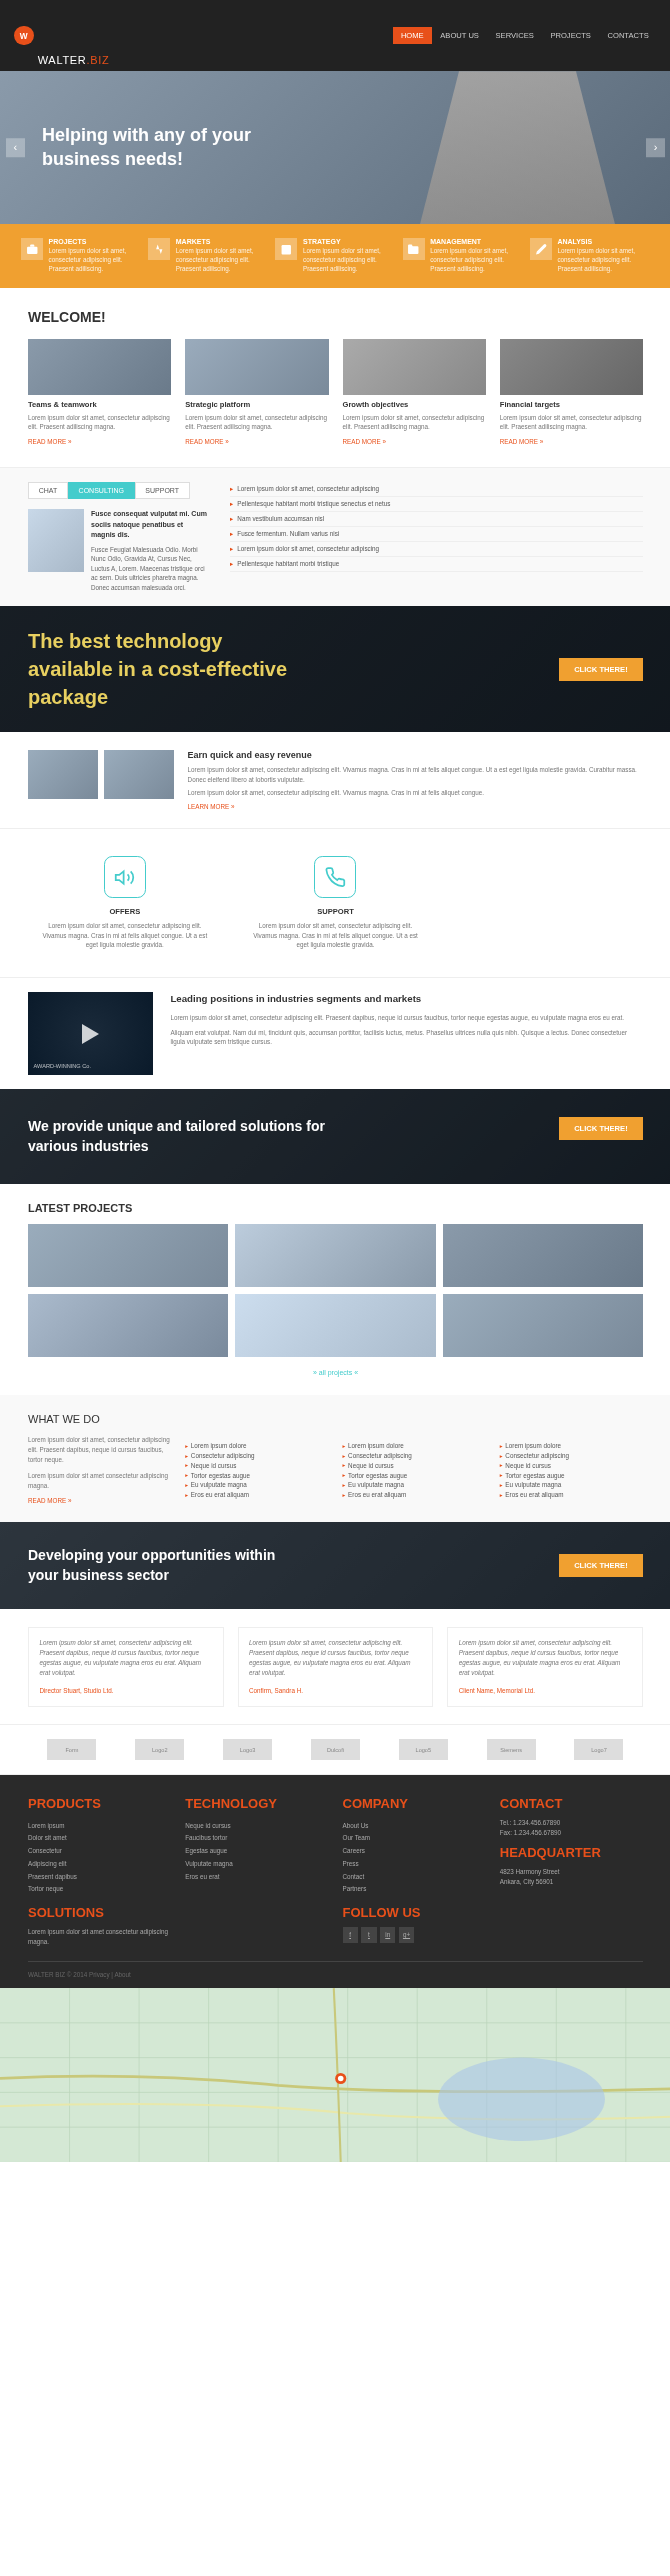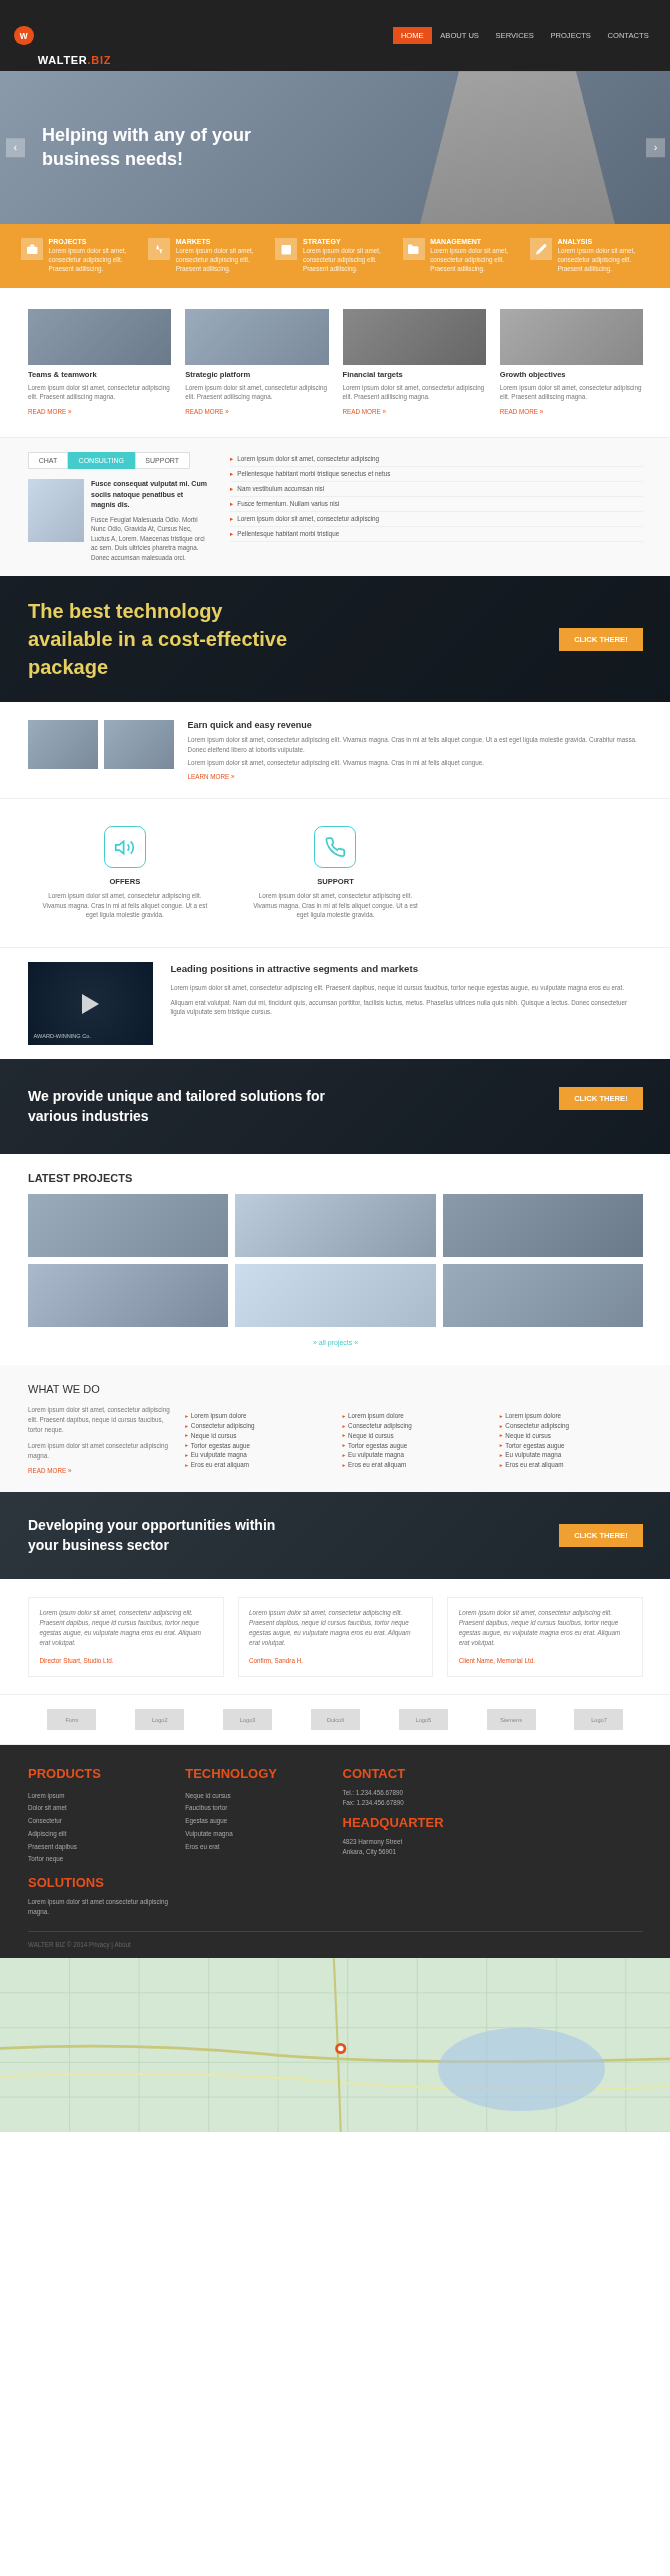--- a/index.html
+++ b/index.html
@@ -2,21 +2,21 @@
 <html style="font-size:11px"><head>
   <meta charset="utf-8">
   <style>
     * { margin: 0; padding: 0; box-sizing: border-box; }
     body { font-family: Arial, sans-serif; font-size: 8.3px; color: #555; background: #fff; width: 671px; }
 
     
     .header { background: #222; display: flex; align-items: center; justify-content: space-between; padding: 5.6px 14px; }
     .logo { display: flex; align-items: center; gap: 4.2px; }
     .logo-icon { width: 19.5px; height: 19.5px; background: #e8501a; border-radius: 50%; display: flex; align-items: center; justify-content: center; color: #fff; font-weight: bold; font-size: 8.3px; }
-    .logo-text { color: #fff; font-size: 11px; font-weight: bold; letter-spacing: 0.7px; margin-top: 48px; }
+    .logo-text { color: #fff; font-size: 11px; font-weight: normal; letter-spacing: 0.7px; margin-top: 48px; }
     .logo-text span { color: #e8501a; }
     nav { display: flex; gap: 0; }
     nav a { color: #ccc; text-decoration: none; padding: 4.2px 8.3px; font-size: 7.6px; text-transform: uppercase; }
     nav a.active { background: #e8501a; color: #fff; }
 
     
     .hero { position: relative; background: linear-gradient(rgba(0,0,0,0.35), rgba(0,0,0,0.35)), #7a8a99; height: 153px; display: flex; align-items: center; overflow: hidden; }
     .hero-bg { position: absolute; inset: 0; background: linear-gradient(135deg, #8a9aaa 0%, #5a6a7a 100%); }
     .hero-content { position: relative; z-index: 2; padding: 0 42px; }
     .hero-content h1 { color: #fff; font-size: 18px; font-weight: bold; line-height: 1.3; max-width: 243px; }
@@ -249,42 +249,43 @@
       <div class="feature-text">
         <h4>ANALYSIS</h4>
         <p>Lorem ipsum dolor sit amet, consectetur adipiscing elit. Praesent adiliscing.</p>
       </div>
     </div>
   </div>
 </section>
 
 <section>
   <div class="welcome">
+    <h2>WELCOME!</h2>
     <div class="welcome-grid">
       <div class="welcome-card">
         <div class="img-box img-box-team"></div>
         <h4>Teams &amp; teamwork</h4>
         <p>Lorem ipsum dolor sit amet, consectetur adipiscing elit. Praesent adiliscing magna.</p>
         <a href="#" class="read-more">READ MORE »</a>
       </div>
       <div class="welcome-card">
         <div class="img-box img-box-strategic"></div>
         <h4>Strategic platform</h4>
         <p>Lorem ipsum dolor sit amet, consectetur adipiscing elit. Praesent adiliscing magna.</p>
         <a href="#" class="read-more">READ MORE »</a>
       </div>
       <div class="welcome-card">
+        <div class="img-box img-box-growth"></div>
+        <h4>Growth objectives</h4>
+        <p>Lorem ipsum dolor sit amet, consectetur adipiscing elit. Praesent adiliscing magna.</p>
+        <a href="#" class="read-more">READ MORE »</a>
+      </div>
+      <div class="welcome-card">
         <div class="img-box img-box-financial"></div>
         <h4>Financial targets</h4>
-        <p>Lorem ipsum dolor sit amet, consectetur adipiscing elit. Praesent adiliscing magna.</p>
-        <a href="#" class="read-more">READ MORE »</a>
-      </div>
-      <div class="welcome-card">
-        <div class="img-box img-box-growth"></div>
-        <h4>Growth objectives</h4>
         <p>Lorem ipsum dolor sit amet, consectetur adipiscing elit. Praesent adiliscing magna.</p>
         <a href="#" class="read-more">READ MORE »</a>
       </div>
     </div>
   </div>
 </section>
 
 <div class="section-divider"></div>
 
 <section>
@@ -372,21 +373,21 @@
 
 <div class="section-divider"></div>
 
 <section>
   <div class="video-section">
     <div class="video-thumb">
       <div class="play-btn"></div>
       <span class="video-label">AWARD-WINNING Co.</span>
     </div>
     <div class="video-text">
-      <h3>Leading positions in attractive segments and markets</h3>
+      <h3>Leading positions in industries segments and markets</h3>
       <p>Lorem ipsum dolor sit amet, consectetur adipiscing elit. Praesent dapibus, neque id cursus faucibus, tortor neque egestas augue, eu vulputate magna eros eu erat.</p>
       <p style="margin-top:5.6px;">Aliquam erat volutpat. Nam dui mi, tincidunt quis, accumsan porttitor, facilisis luctus, metus. Phasellus ultrices nulla quis nibh. Quisque a lectus. Donec consectetuer ligula vulputate sem tristique cursus.</p>
     </div>
   </div>
 </section>
 
 <section>
   <div class="industries-banner">
     <div class="industries-text">
       <span>We provide </span><strong>unique and tailored</strong><span> solutions for various industries</span>
@@ -517,20 +518,38 @@
         <h4>Technology</h4>
         <ul>
           <li><a href="#">Neque id cursus</a></li>
           <li><a href="#">Faucibus tortor</a></li>
           <li><a href="#">Egestas augue</a></li>
           <li><a href="#">Vulputate magna</a></li>
           <li><a href="#">Eros eu erat</a></li>
         </ul>
       </div>
 
+      <div class="footer-col">
+        <h4>Company</h4>
+        <ul>
+          <li><a href="#">About Us</a></li>
+          <li><a href="#">Our Team</a></li>
+          <li><a href="#">Careers</a></li>
+          <li><a href="#">Press</a></li>
+          <li><a href="#">Contact</a></li>
+          <li><a href="#">Partners</a></li>
+        </ul>
+        <h4 style="margin-top:10.4px;">Follow us</h4>
+        <div class="social-links">
+          <a href="#" class="social-link">f</a>
+          <a href="#" class="social-link">t</a>
+          <a href="#" class="social-link">in</a>
+          <a href="#" class="social-link">g+</a>
+        </div>
+      </div>
 
       <div class="footer-col">
         <h4>Contact</h4>
         <p>Tel.: 1.234.456.67890</p>
         <p>Fax: 1.234.456.67890</p>
         <h4 style="margin-top:7px;">Headquarter</h4>
         <p style="white-space:pre-line;">4823 Harmony Street
 Ankara, City 56901</p>
       </div>
     </div>

